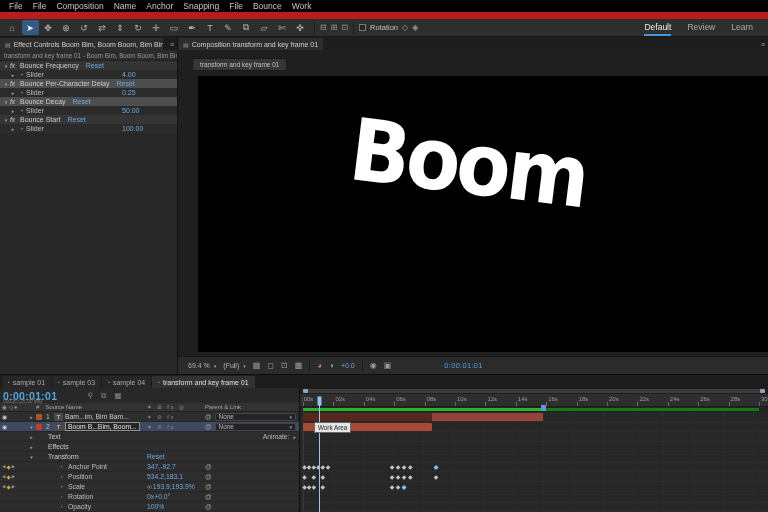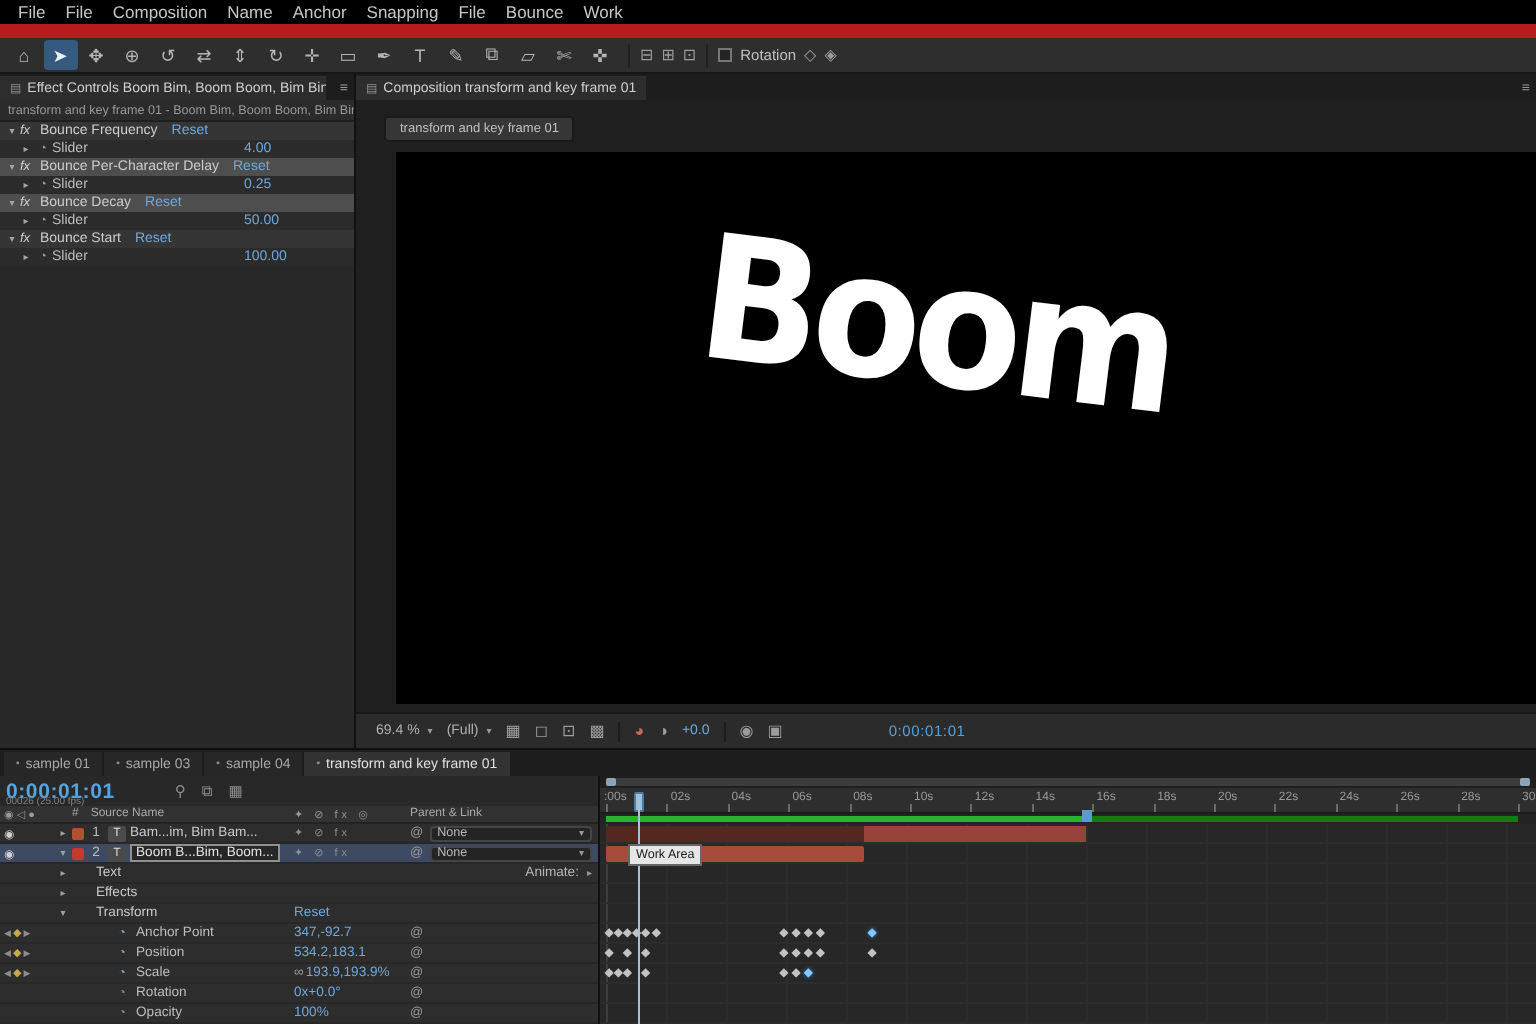--- a/index.html
+++ b/index.html
@@ -172,20 +172,25 @@
     </div>
   <div class="tb-sep"></div>
   <div class="tb-group">
     <span class="snap-box"></span>
     <span class="snap-label">Rotation</span>
     <span id="snap-icons" style="display:flex;gap:4px">
         <span class="cf-icon">◇</span>
         <span class="cf-icon">◈</span>
       </span>
   </div>
+  <div class="workspaces" id="workspaces">
+      <span class="ws active">Default</span>
+      <span class="ws">Review</span>
+      <span class="ws">Learn</span>
+    </div>
 </div>
 
 <div class="main">
 
   <div class="ec-panel">
     <div class="ptabbar">
       <div class="ptab">
         <span class="picon">▤</span>
         <span>Effect Controls Boom Bim, Boom Boom, Bim Bin</span>
       </div>

